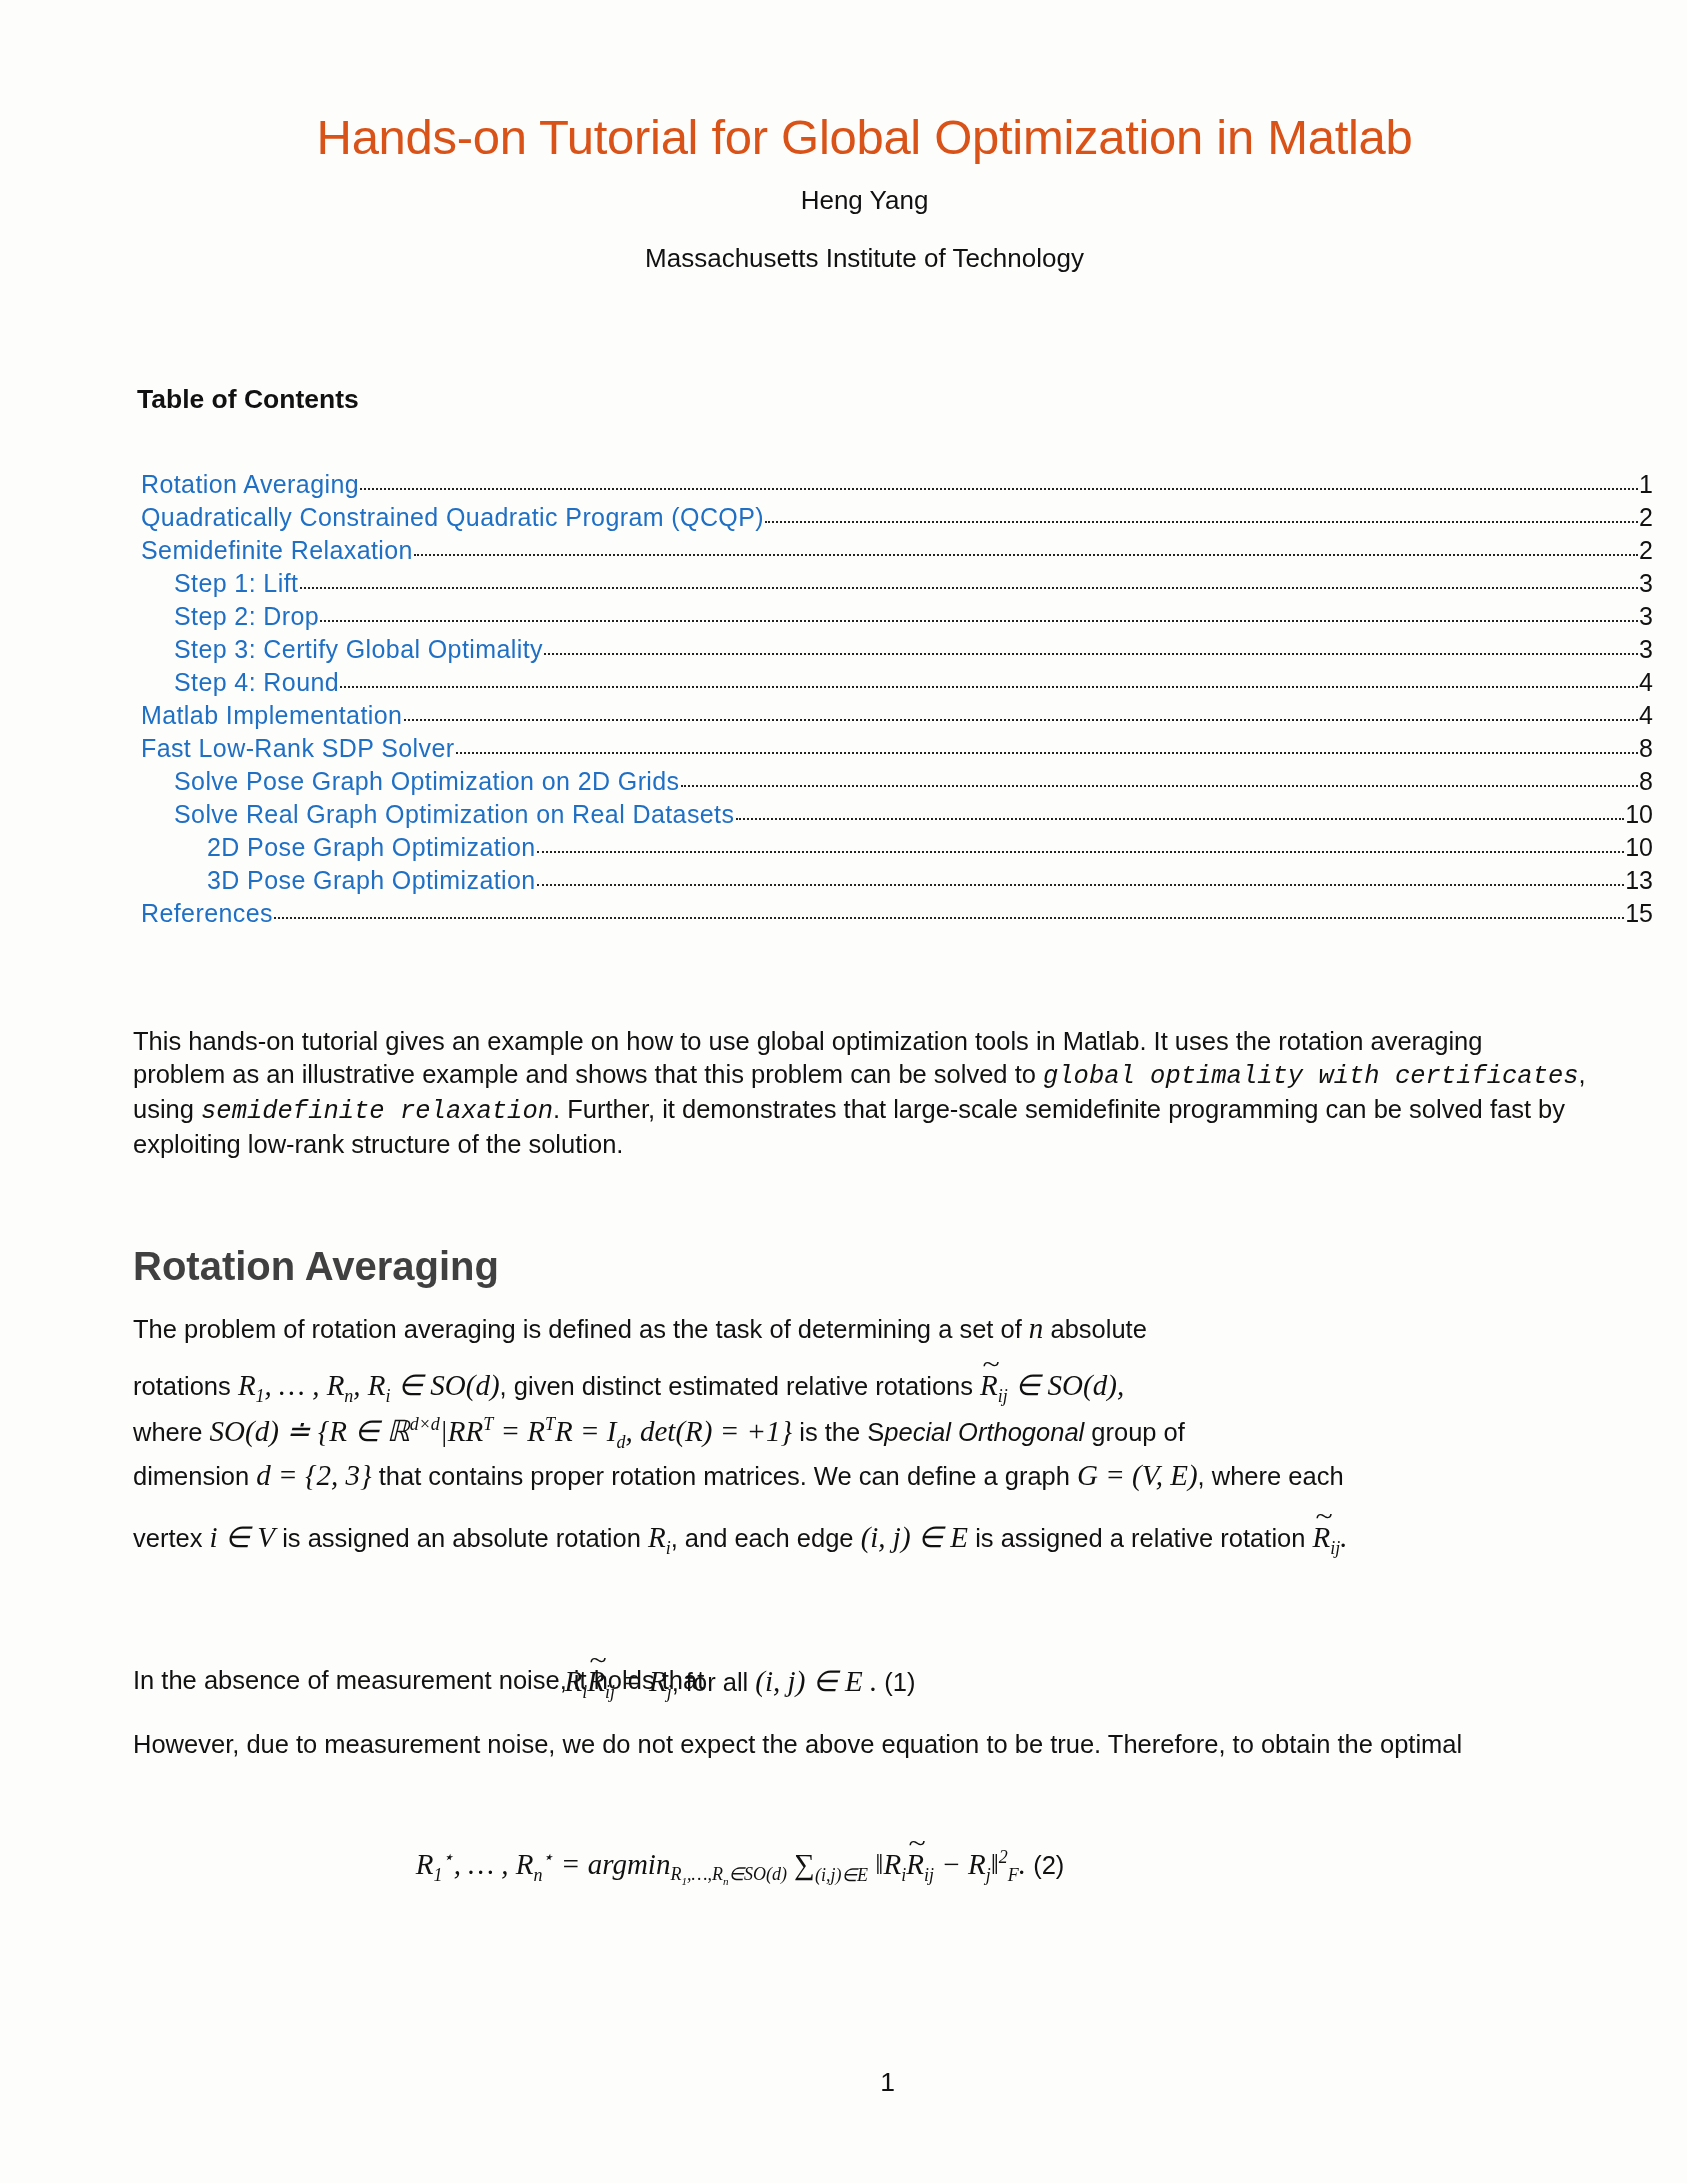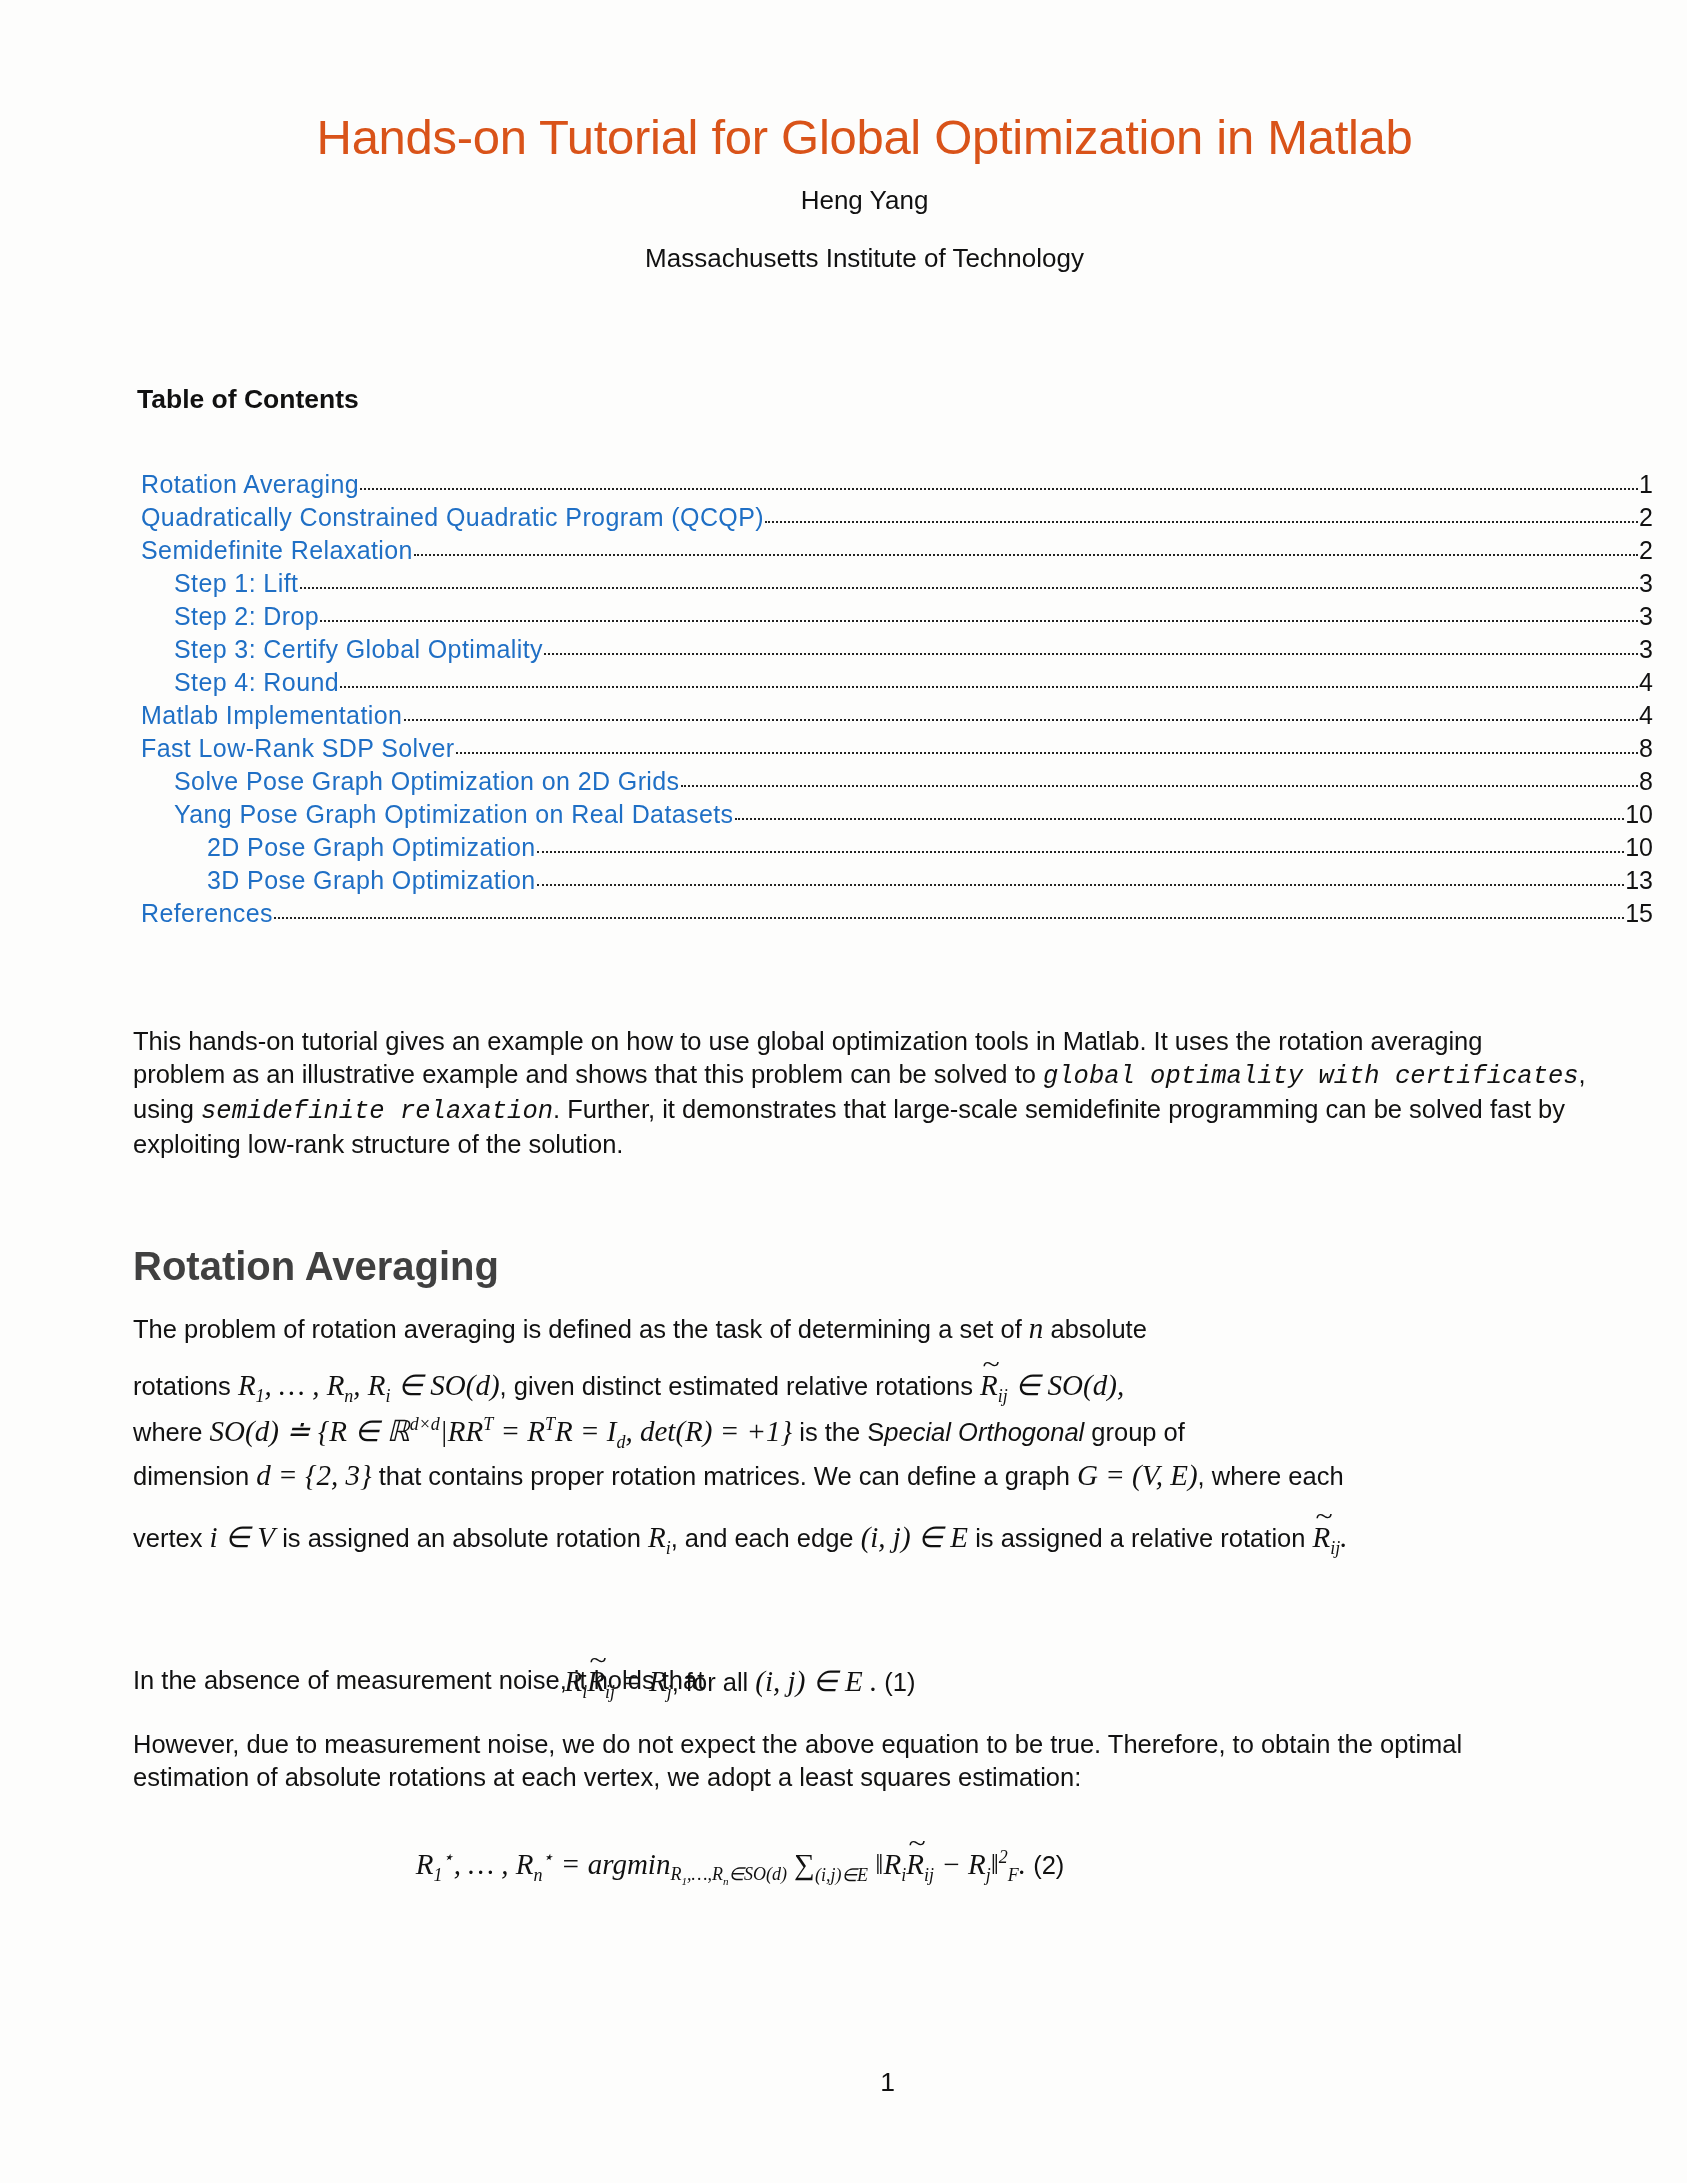--- a/index.html
+++ b/index.html
@@ -100,21 +100,21 @@
       <span class="lbl">Fast Low-Rank SDP Solver</span>
       <span class="dots"></span>
       <span class="pg">8</span>
     </div>
     <div class="toc-item lvl2">
       <span class="lbl">Solve Pose Graph Optimization on 2D Grids</span>
       <span class="dots"></span>
       <span class="pg">8</span>
     </div>
     <div class="toc-item lvl2">
-      <span class="lbl">Yang Pose Graph Optimization on Real Datasets</span>
+      <span class="lbl">Solve Real Graph Optimization on Real Datasets</span>
       <span class="dots"></span>
       <span class="pg">10</span>
     </div>
     <div class="toc-item lvl3">
       <span class="lbl">2D Pose Graph Optimization</span>
       <span class="dots"></span>
       <span class="pg">10</span>
     </div>
     <div class="toc-item lvl3">
       <span class="lbl">3D Pose Graph Optimization</span>
@@ -158,21 +158,20 @@
 </div>
 
 <div class="abs line" style="top:1666px">In the absence of measurement noise, it holds that</div>
 
 <div class="abs eq" style="top:1664px">
   <span class="m">R<sub>i</sub><span class="tilde">R</span><sub>ij</sub> <span class="mr">=</span> R<sub>j</sub></span><span>, for all </span><span class="m"><span class="mr">(</span>i, j<span class="mr">) ∈</span> E <span class="mr">.</span></span><span> (1)</span>
 </div>
 
 <div class="abs para" style="top:1728px">
   <span>However, due to measurement noise, we do not expect the above equation to be true. Therefore, to obtain the optimal</span><br>
-  <span>estimation of absolute rotations at each vertex, we adopt a least squares estimation:</span>
 </div>
 
 <div class="abs eq" style="top:1846px">
   <span class="m">R<sub>1</sub><sup>⋆</sup>, … , R<sub>n</sub><sup>⋆</sup> <span class="mr">=</span> <span class="mr">argmin</span><sub>R<sub>1</sub>,…,R<sub>n</sub>∈SO(d)</sub> <span class="mr">∑</span><sub>(i,j)∈E</sub> <span class="mr">‖</span>R<sub>i</sub><span class="tilde">R</span><sub>ij</sub> <span class="mr">−</span> R<sub>j</sub><span class="mr">‖</span><sup>2</sup><sub>F</sub><span class="mr">.</span></span><span> (2)</span>
 </div>
 
 <div class="abs pagenum">1</div>
 
 
 </body></html>

